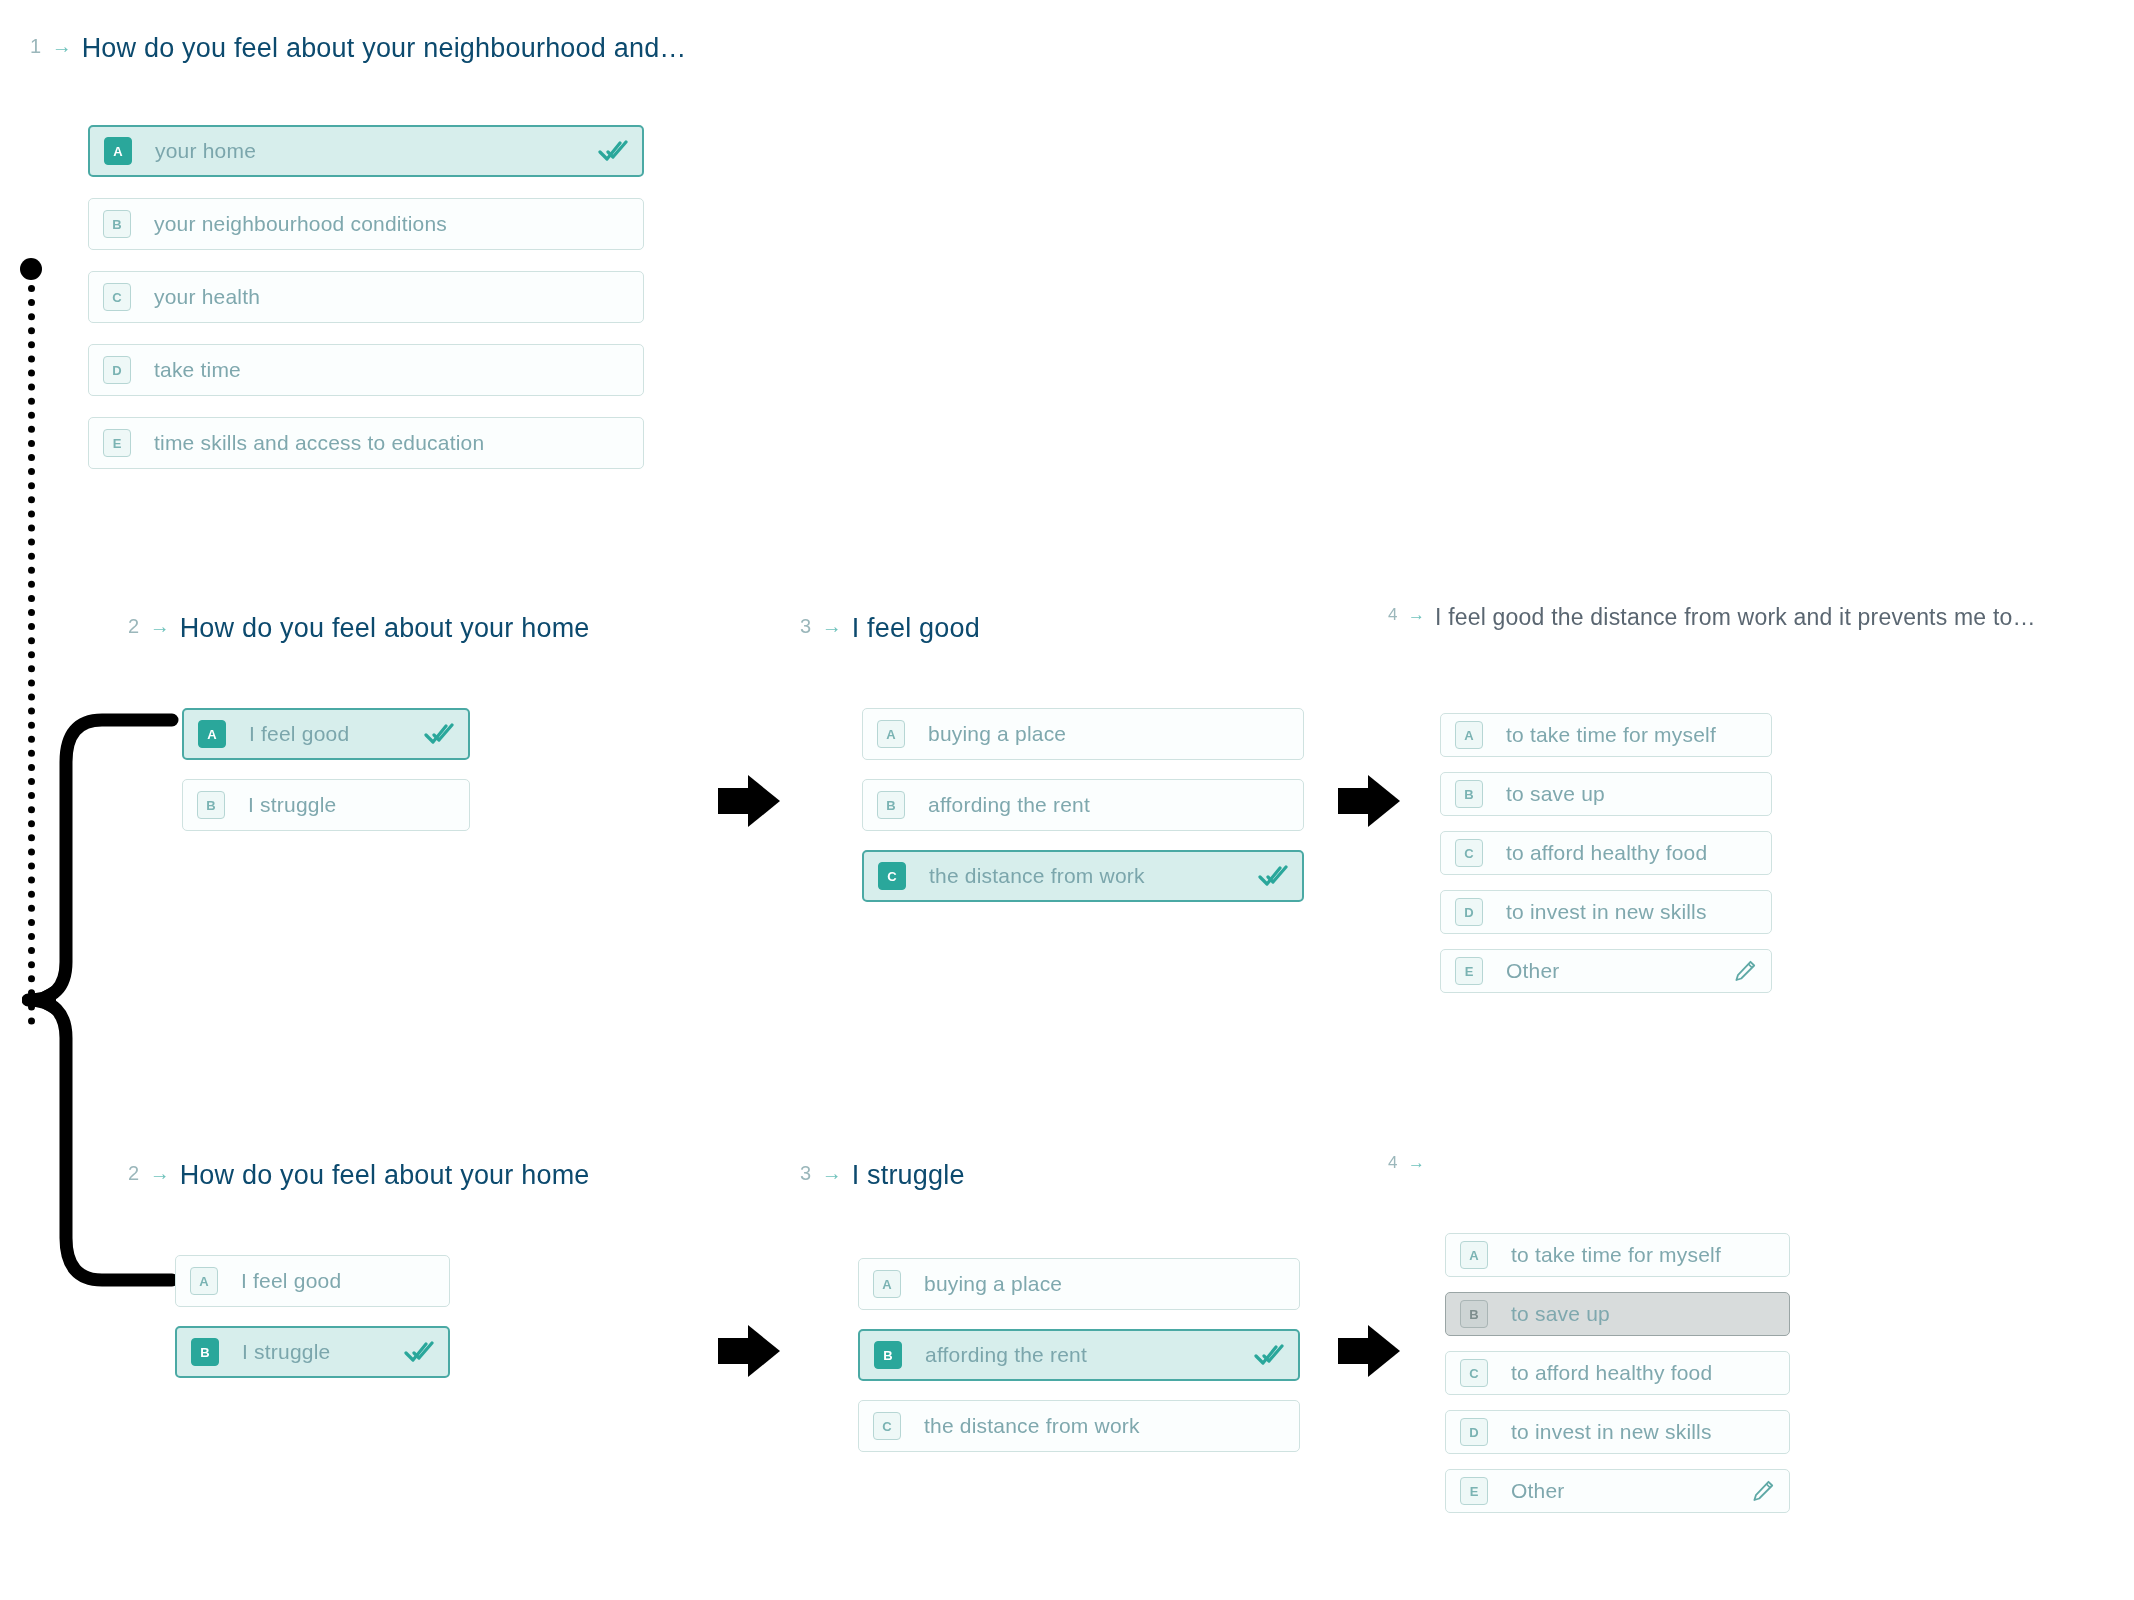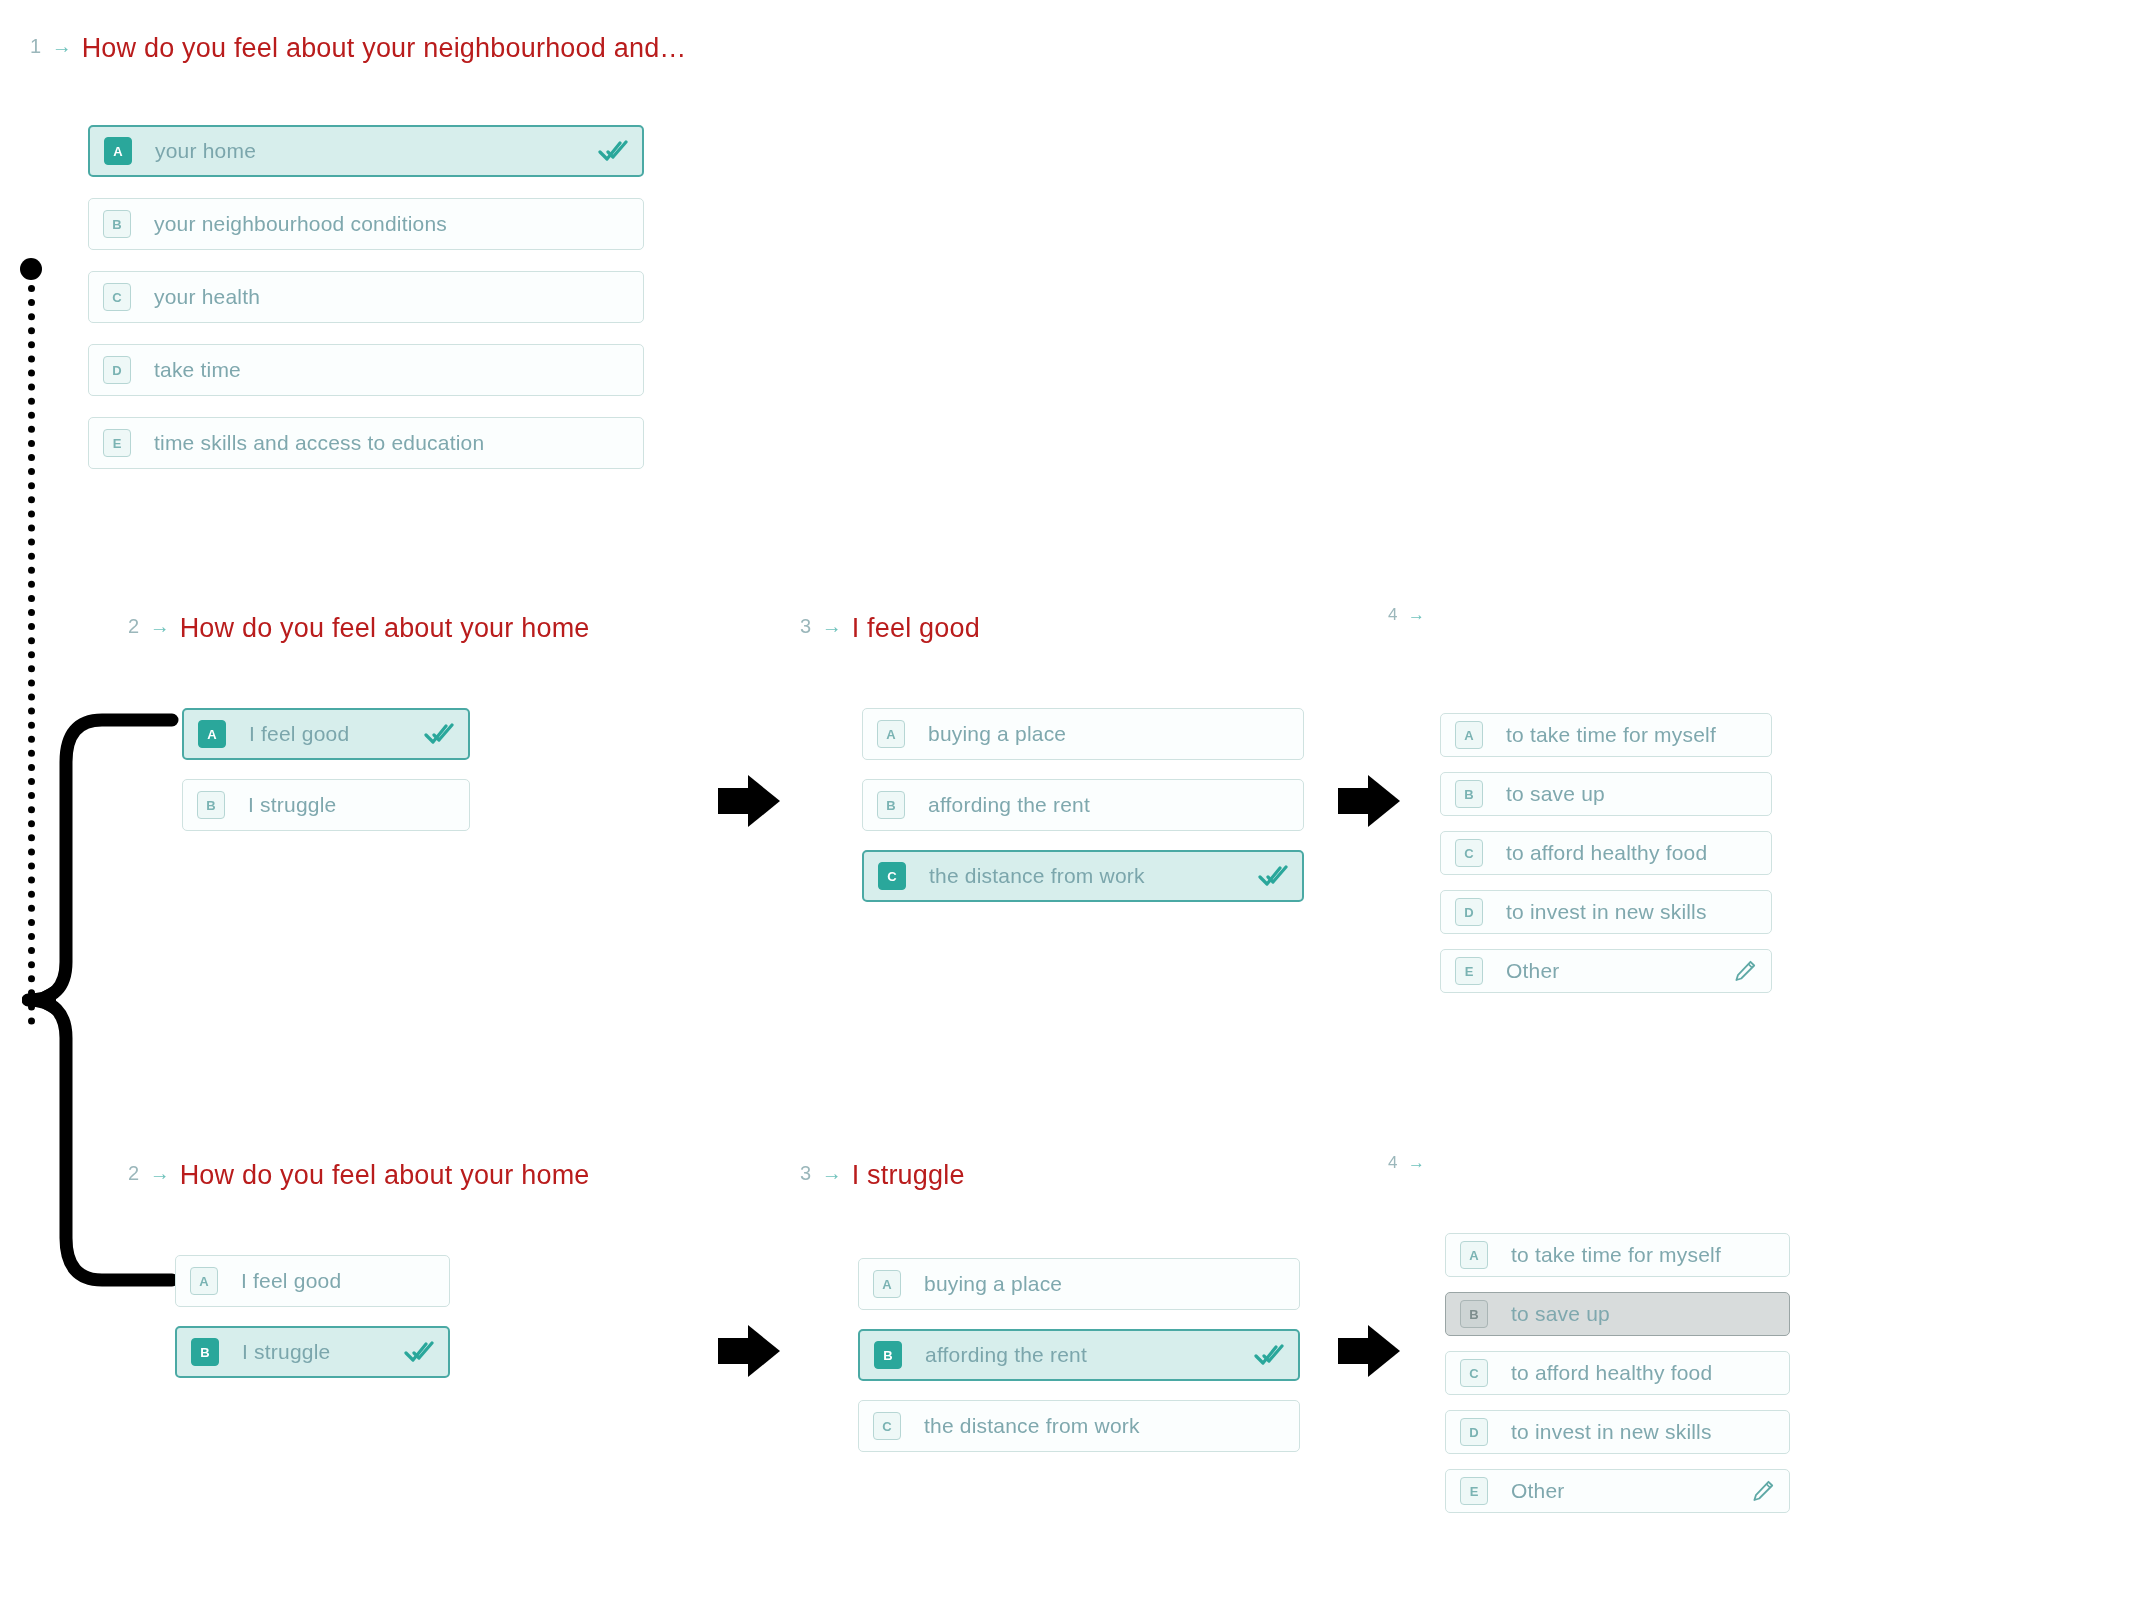--- a/index.html
+++ b/index.html
@@ -31,21 +31,21 @@
     letter-spacing: 0.5px;
   }
   .q-arrow {
     font-size: 20px;
     color: #6fc2bc;
     line-height: 1.45;
     padding-top: 4px;
   }
   .q-text {
     font-size: 27px;
-    color: #b91c1c;
+    color: #0c4a6e;
     line-height: 1.5;
     letter-spacing: 0.2px;
   }
   .q-header.small .q-text {
     font-size: 23px;
     color: #5a6671;
     line-height: 1.55;
   }
   .q-header.small .q-num,
   .q-header.small .q-arrow {
@@ -267,20 +267,21 @@
   </div>
 
 <div class="flow-arrow" style="left:1338px; top:775px;">
   <div class="shaft"></div>
     <div class="head"></div>
 </div>
 
 <div class="q-header small" style="left:1388px; top:600px; width:700px;">
   <span class="q-num">4</span>
   <span class="q-arrow">→</span>
+  <span class="q-text">I feel good the distance from work and it prevents me to…</span>
 </div>
 <div class="card-list" id="list-t4" style="left:1440px; top:713px; width:332px; gap:15px;">
     <div class="opt-card" style="height: 44px;">
       <span class="badge">A</span>
       <span class="label">to take time for myself</span>
     </div>
     <div class="opt-card" style="height: 44px;">
       <span class="badge">B</span>
       <span class="label">to save up</span>
     </div>

